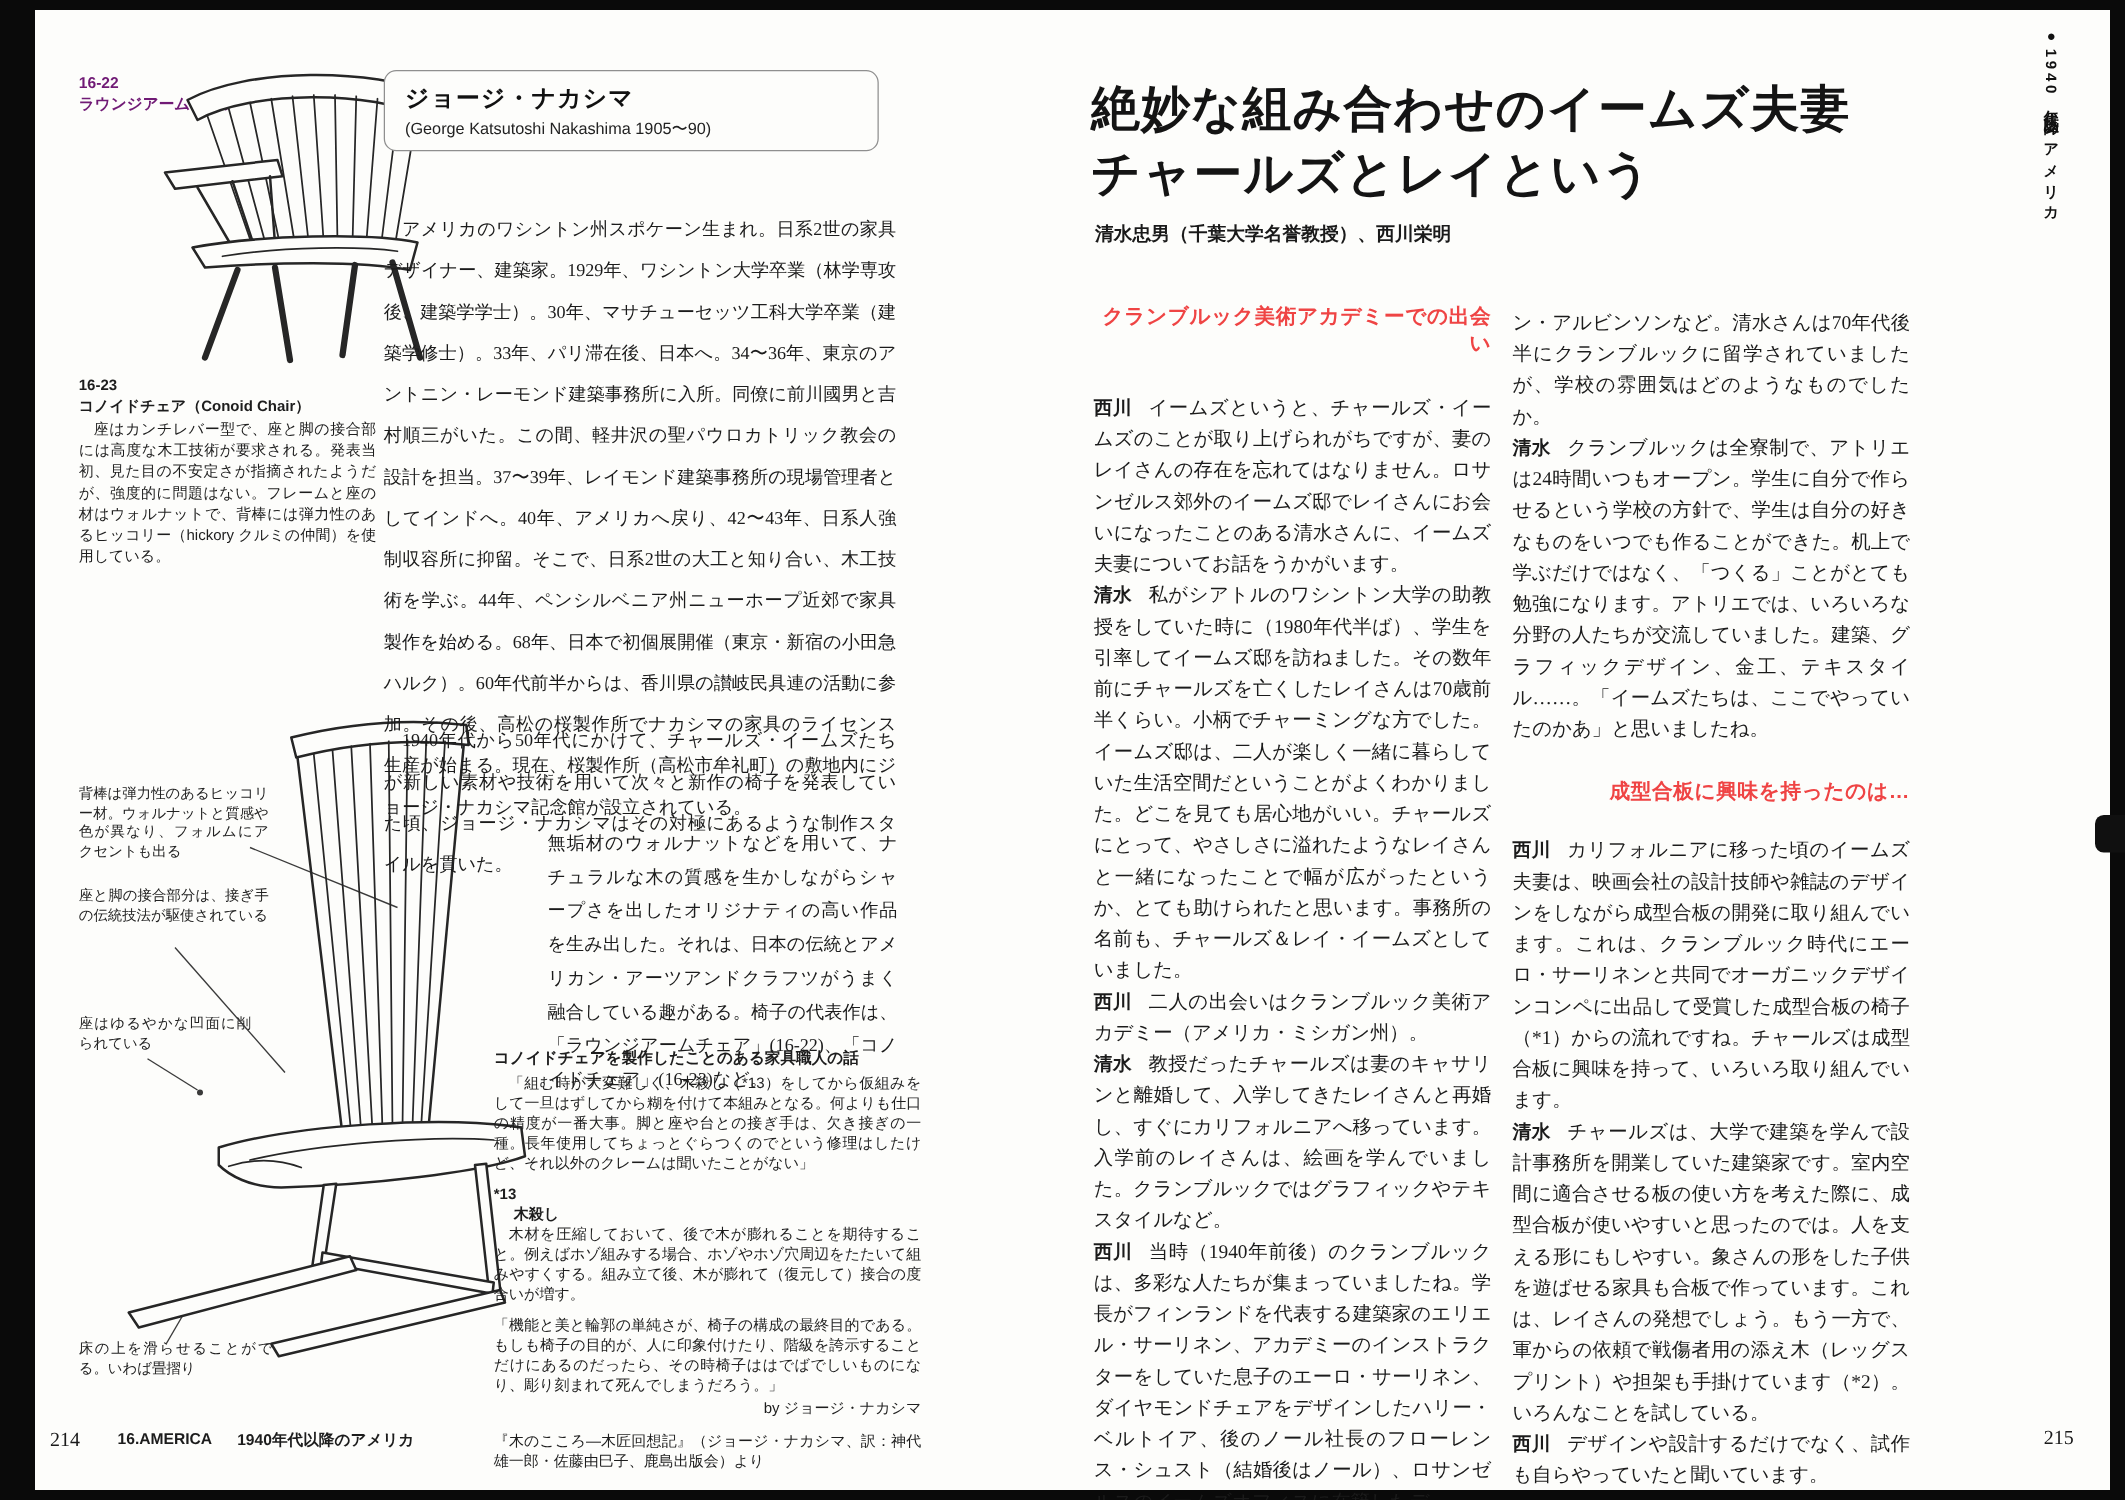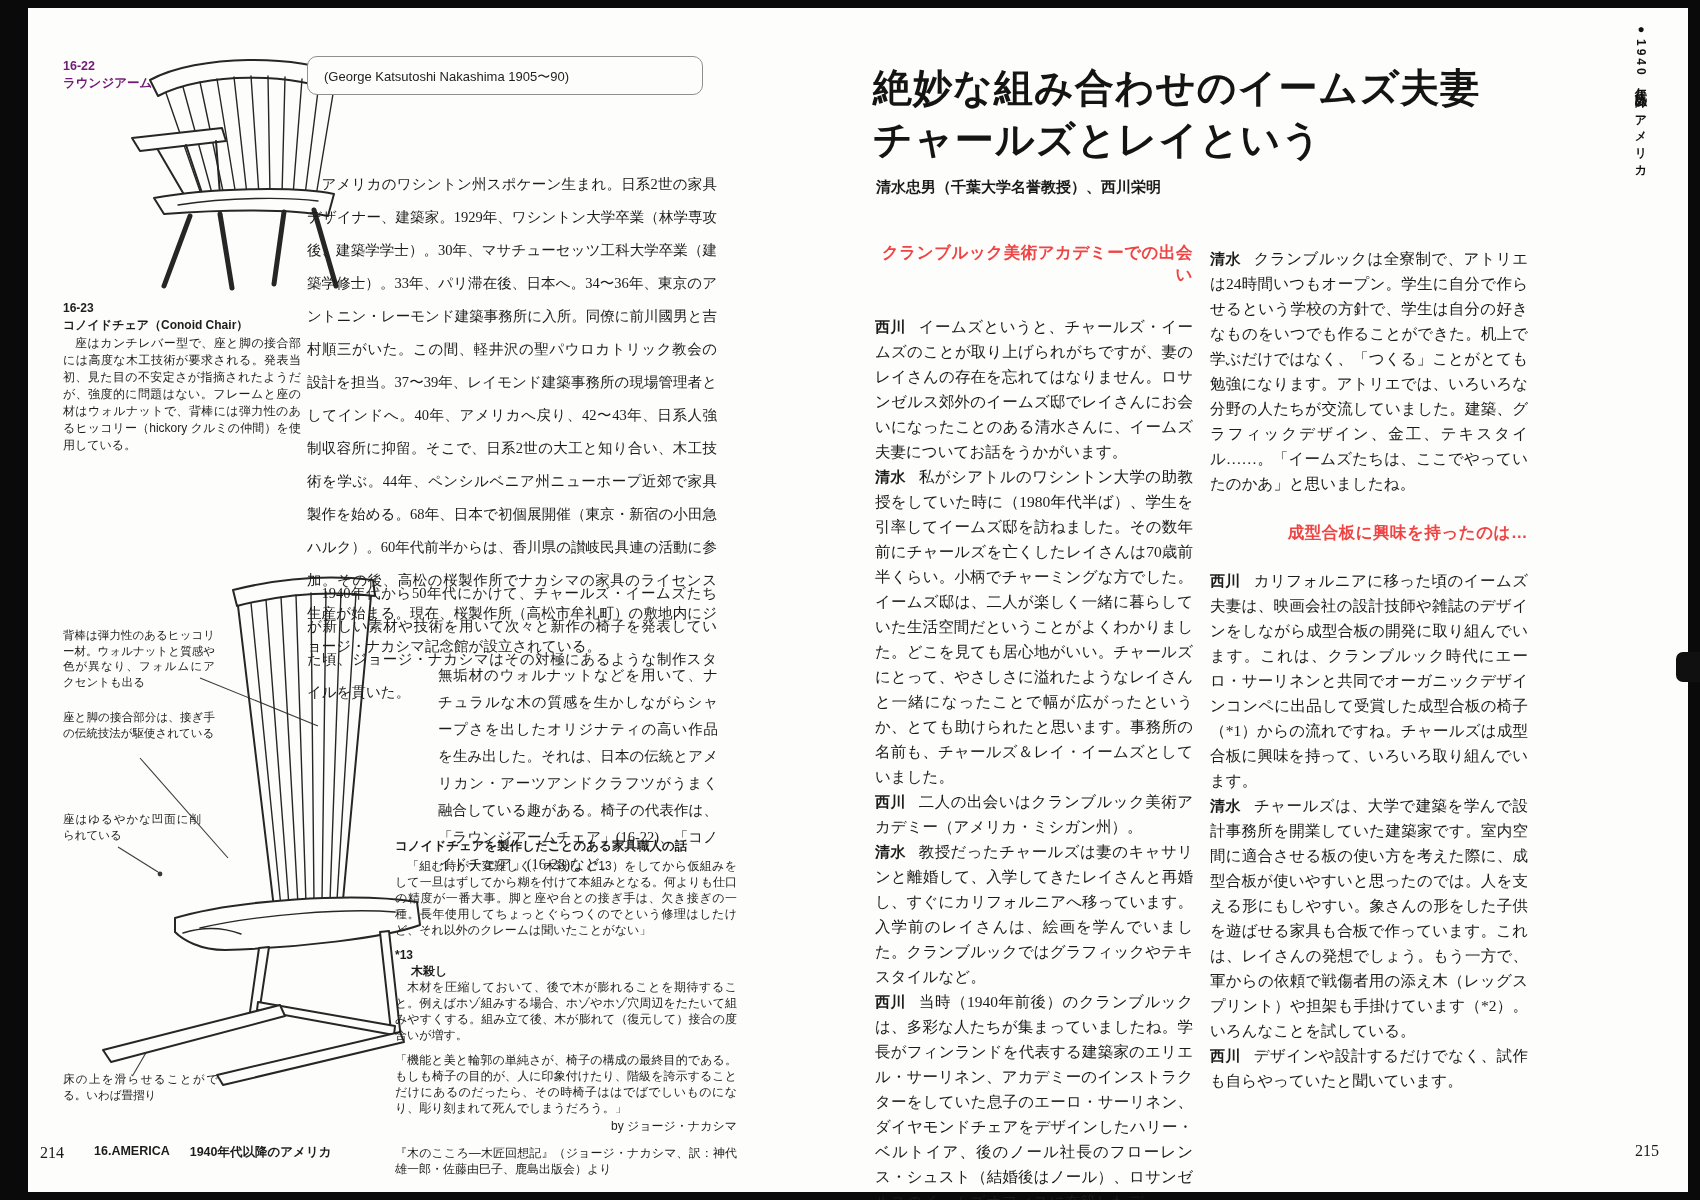--- a/index.html
+++ b/index.html
@@ -132,20 +132,21 @@
         <path class="th" d="M128,383 C150,376 170,378 186,384"></path>
         <path class="sl" d="M204,398 L214,397 L203,470 L194,469 Z"></path>
         <path class="sl" d="M325,382 L334,381 L346,489 L337,490 Z"></path>
         <path class="sl" d="M203,452 L340,476 L339,485 L202,460 Z"></path>
         <path class="sl" d="M48,500 L225,455 L230,466 L56,512 Z"></path>
         <path class="sl" d="M162,525 L345,482 L349,492 L168,535 Z"></path>
       </g>
     </svg>
 
     <div class="abs pbox" style="left:307px;top:56px;width:362px;">
+      <div class="nm">ジョージ・ナカシマ</div>
       <div class="en">(George Katsutoshi Nakashima 1905〜90)</div>
     </div>
 
     <div class="abs bio" style="left:307px;top:136px;width:410px;">
       <p>アメリカのワシントン州スポケーン生まれ。日系2世の家具デザイナー、建築家。1929年、ワシントン大学卒業（林学専攻後、建築学学士）。30年、マサチューセッツ工科大学卒業（建築学修士）。33年、パリ滞在後、日本へ。34〜36年、東京のアントニン・レーモンド建築事務所に入所。同僚に前川國男と吉村順三がいた。この間、軽井沢の聖パウロカトリック教会の設計を担当。37〜39年、レイモンド建築事務所の現場管理者としてインドへ。40年、アメリカへ戻り、42〜43年、日系人強制収容所に抑留。そこで、日系2世の大工と知り合い、木工技術を学ぶ。44年、ペンシルベニア州ニューホープ近郊で家具製作を始める。68年、日本で初個展開催（東京・新宿の小田急ハルク）。60年代前半からは、香川県の讃岐民具連の活動に参加。その後、高松の桜製作所でナカシマの家具のライセンス生産が始まる。現在、桜製作所（高松市牟礼町）の敷地内にジョージ・ナカシマ記念館が設立されている。</p>
     </div>
     <div class="abs bio" style="left:307px;top:545px;width:410px;">
       <p>1940年代から50年代にかけて、チャールズ・イームズたちが新しい素材や技術を用いて次々と新作の椅子を発表していた頃、ジョージ・ナカシマはその対極にあるような制作スタイルを貫いた。</p>
     </div>
     <div class="abs bio bio2w" style="left:438px;top:630px;width:280px;">
@@ -181,20 +182,21 @@
     <div class="abs colflow" style="left:875px;top:242px;">
       <div class="sechead" style="margin-bottom:28px;">クランブルック美術アカデミーでの出会い</div>
       <p class="dlg"><span class="spk">西川</span><span>イームズというと、チャールズ・イームズのことが取り上げられがちですが、妻のレイさんの存在を忘れてはなりません。ロサンゼルス郊外のイームズ邸でレイさんにお会いになったことのある清水さんに、イームズ夫妻についてお話をうかがいます。</span></p>
       <p class="dlg"><span class="spk">清水</span><span>私がシアトルのワシントン大学の助教授をしていた時に（1980年代半ば）、学生を引率してイームズ邸を訪ねました。その数年前にチャールズを亡くしたレイさんは70歳前半くらい。小柄でチャーミングな方でした。イームズ邸は、二人が楽しく一緒に暮らしていた生活空間だということがよくわかりました。どこを見ても居心地がいい。チャールズにとって、やさしさに溢れたようなレイさんと一緒になったことで幅が広がったというか、とても助けられたと思います。事務所の名前も、チャールズ＆レイ・イームズとしていました。</span></p>
       <p class="dlg"><span class="spk">西川</span><span>二人の出会いはクランブルック美術アカデミー（アメリカ・ミシガン州）。</span></p>
       <p class="dlg"><span class="spk">清水</span><span>教授だったチャールズは妻のキャサリンと離婚して、入学してきたレイさんと再婚し、すぐにカリフォルニアへ移っています。入学前のレイさんは、絵画を学んでいました。クランブルックではグラフィックやテキスタイルなど。</span></p>
       <p class="dlg"><span class="spk">西川</span><span>当時（1940年前後）のクランブルックは、多彩な人たちが集まっていましたね。学長がフィンランドを代表する建築家のエリエル・サーリネン、アカデミーのインストラクターをしていた息子のエーロ・サーリネン、ダイヤモンドチェアをデザインしたハリー・ベルトイア、後のノール社長のフローレンス・シュスト（結婚後はノール）、ロサンゼルスのイームズオフィスに在籍したデ</span></p>
     </div>
 
     <div class="abs colflow" style="left:1210px;top:246px;">
+      <p class="dlg">ン・アルビンソンなど。清水さんは70年代後半にクランブルックに留学されていましたが、学校の雰囲気はどのようなものでしたか。</p>
       <p class="dlg"><span class="spk">清水</span><span>クランブルックは全寮制で、アトリエは24時間いつもオープン。学生に自分で作らせるという学校の方針で、学生は自分の好きなものをいつでも作ることができた。机上で学ぶだけではなく、「つくる」ことがとても勉強になります。アトリエでは、いろいろな分野の人たちが交流していました。建築、グラフィックデザイン、金工、テキスタイル……。「イームズたちは、ここでやっていたのかあ」と思いましたね。</span></p>
       <div class="sechead" style="margin:26px 0 24px;">成型合板に興味を持ったのは…</div>
       <p class="dlg"><span class="spk">西川</span><span>カリフォルニアに移った頃のイームズ夫妻は、映画会社の設計技師や雑誌のデザインをしながら成型合板の開発に取り組んでいます。これは、クランブルック時代にエーロ・サーリネンと共同でオーガニックデザインコンペに出品して受賞した成型合板の椅子（*1）からの流れですね。チャールズは成型合板に興味を持って、いろいろ取り組んでいます。</span></p>
       <p class="dlg"><span class="spk">清水</span><span>チャールズは、大学で建築を学んで設計事務所を開業していた建築家です。室内空間に適合させる板の使い方を考えた際に、成型合板が使いやすいと思ったのでは。人を支える形にもしやすい。象さんの形をした子供を遊ばせる家具も合板で作っています。これは、レイさんの発想でしょう。もう一方で、軍からの依頼で戦傷者用の添え木（レッグスプリント）や担架も手掛けています（*2）。いろんなことを試している。</span></p>
       <p class="dlg"><span class="spk">西川</span><span>デザインや設計するだけでなく、試作も自らやっていたと聞いています。</span></p>
     </div>
 
     <div class="abs vside" style="left:1632px;top:22px;height:200px;">●1940年代以降のアメリカ</div>
 
     <div class="abs tab16" style="left:1676px;top:652px;width:24px;height:30px;">16</div>

